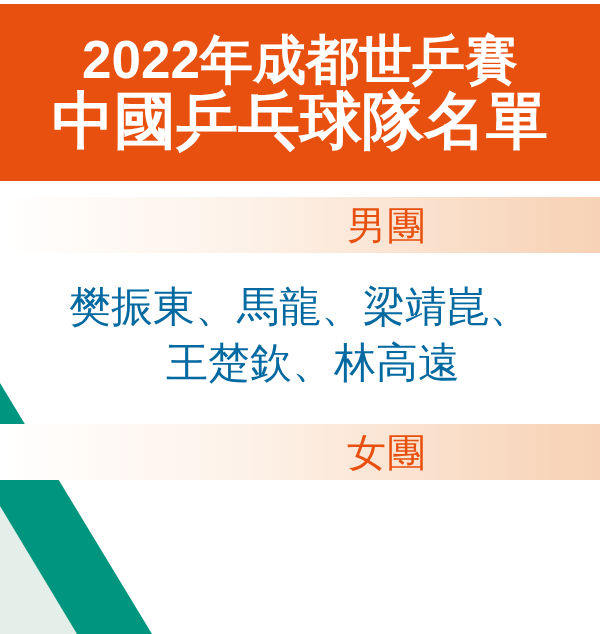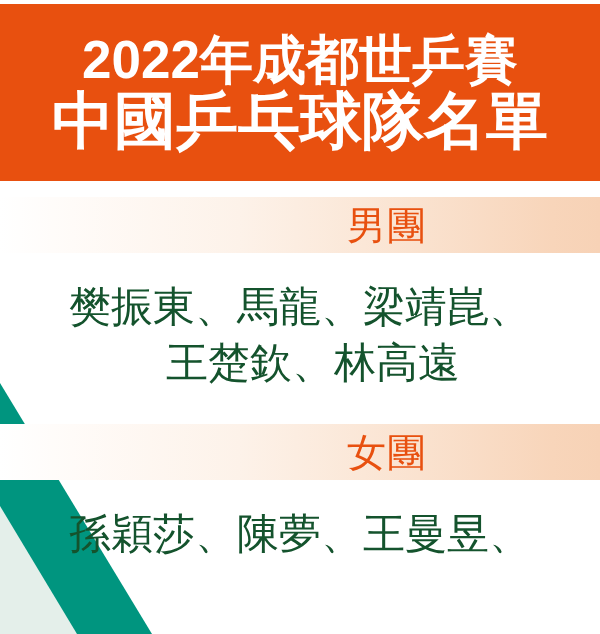--- a/index.html
+++ b/index.html
@@ -93,21 +93,21 @@
     position: absolute;
     left: 0;
     width: 600px;
     z-index: 2;
     text-align: center;
   }
   #names-men   { top: 279px; }
   #names-women { top: 506px; }
 
   .names-line {
-    color: #14532d;
+    color: #0369a1;
     font-size: 42px;
     line-height: 56px;
     letter-spacing: 0px;
     white-space: nowrap;
   }
   .names-line.indent-right {
     padding-left: 26px;
   }
 </style>
 </head>
@@ -132,16 +132,15 @@
   <div class="names-block" id="names-men">
     <div class="names-line">樊振東、馬龍、梁靖崑、</div>
     <div class="names-line indent-right">王楚欽、林高遠</div>
   </div>
 
   <div class="section-band" id="band-women">
     <span class="section-label">女團</span>
   </div>
 
   <div class="names-block" id="names-women">
-    <div class="names-line">孫穎莎、陳夢、王曼昱、</div>
   </div>
 
 </div>
 
 </body></html>

